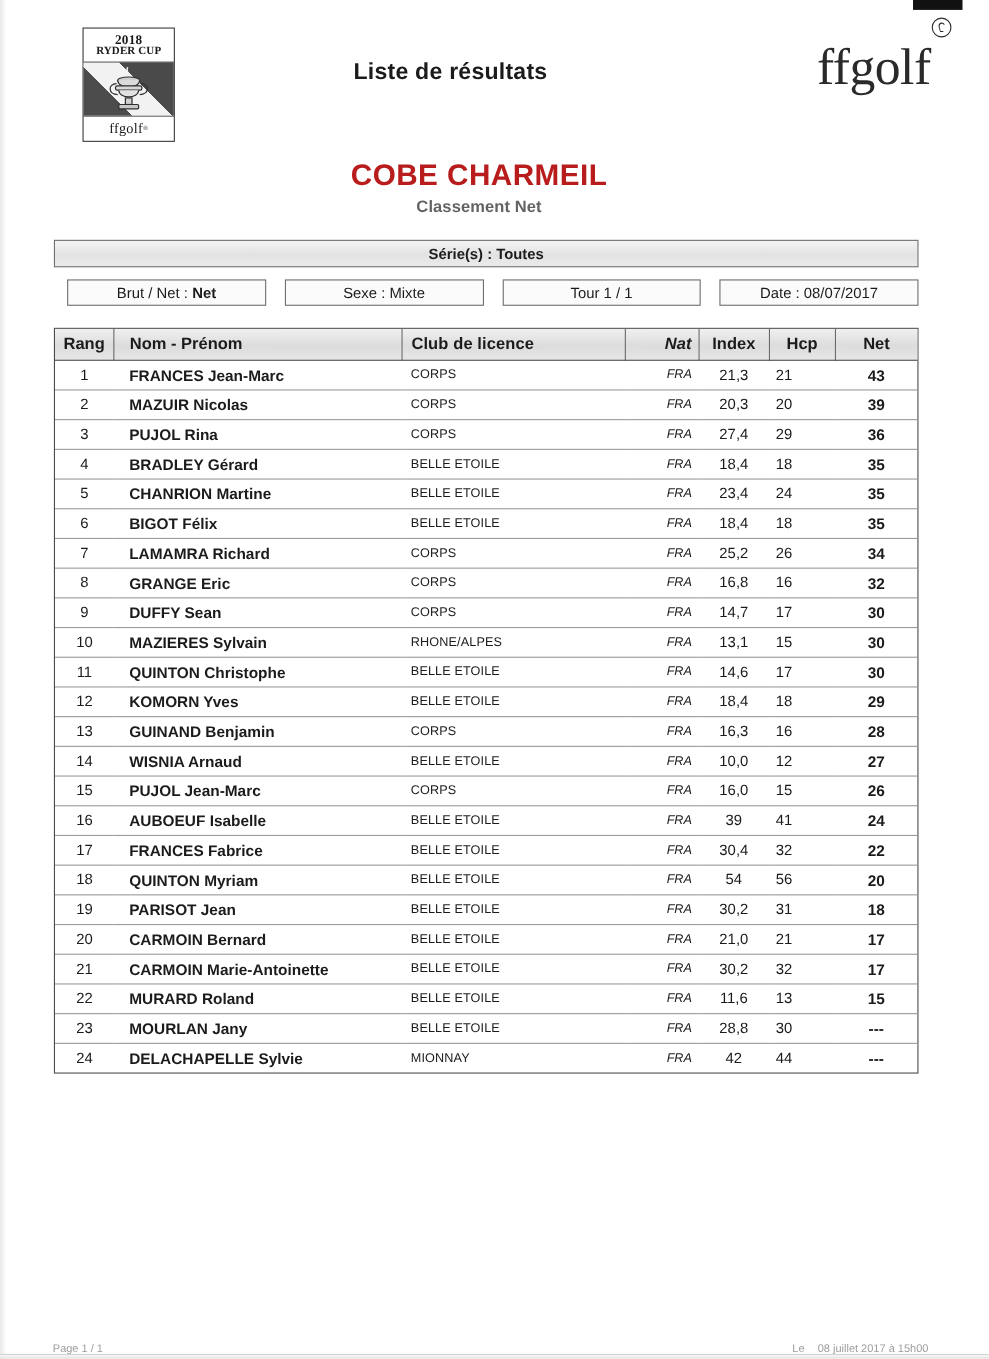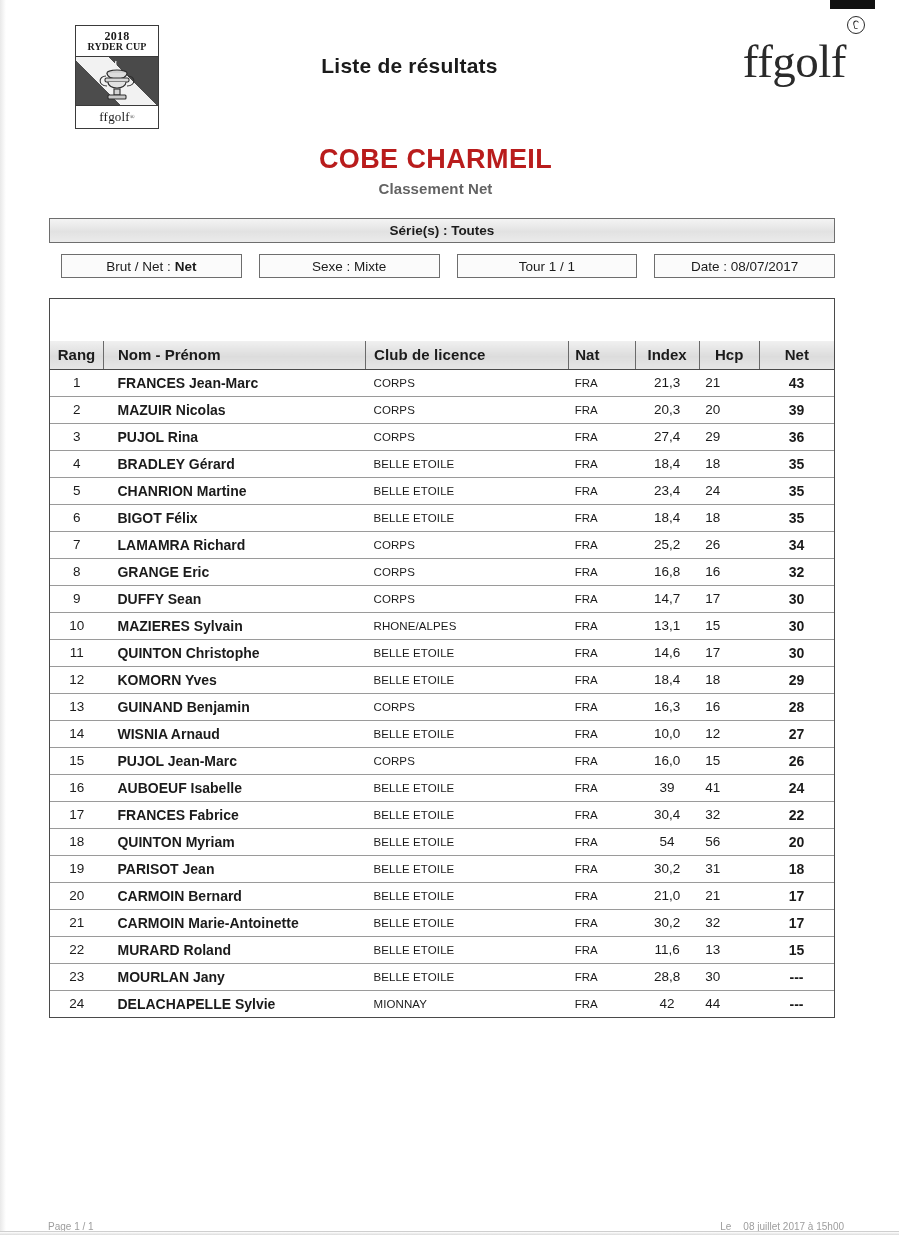--- a/index.html
+++ b/index.html
@@ -178,21 +178,20 @@
 
   
   .table-wrap {
     margin: 20px 64px 0 49px;
     border: 1.6px solid #4a4a4a;
   }
   table.results {
     width: 100%;
     border-collapse: collapse;
     font-size: 13px;
-    margin-top: 42px;
   }
   table.results thead th {
     background: linear-gradient(to bottom, #f0f0f0, #dcdcdc 55%, #e6e6e6);
     border-right: 1.2px solid #6a6a6a;
     border-bottom: 1.6px solid #4a4a4a;
     font-size: 15px;
     font-weight: 700;
     color: #1b1b1b;
     height: 28px;
     padding: 0 6px;
@@ -206,21 +205,21 @@
     padding: 0 6px;
     color: #1b1b1b;
     white-space: nowrap;
   }
   table.results tbody tr:last-child td { border-bottom: none; }
 
   
   .c-rang   { width: 44px;  text-align: center; font-size: 13.5px; }
   .c-nom    { width: 245px; text-align: left;  font-weight: 700; font-size: 14px; padding-left: 14px !important; }
   .c-club   { width: 190px; text-align: left;  font-size: 11.5px; letter-spacing: .1px; padding-left: 8px !important; }
-  .c-nat    { width: 62px;  text-align: left; font-size: 11.5px; }
+  .c-nat    { width: 62px;  text-align: right; font-size: 11.5px; font-style: italic; }
   .c-index  { width: 60px;  text-align: center; font-size: 13.5px; }
   .c-hcp    { width: 56px;  font-size: 13.5px; }
   .c-net    { width: 70px;  text-align: center; font-size: 14px; font-weight: 700; }
 
   
   thead .c-rang, thead .c-nom, thead .c-club,
   thead .c-nat, thead .c-index, thead .c-hcp { border-right: 1.2px solid #6a6a6a; }
 
   
   .footer {

